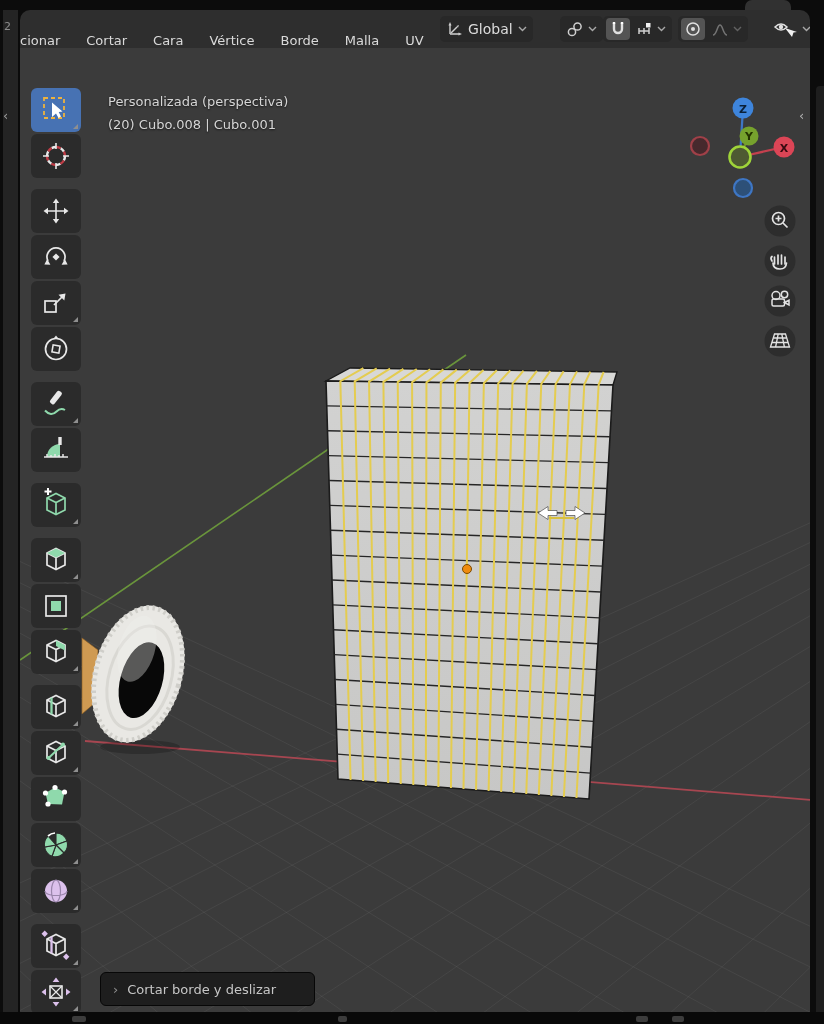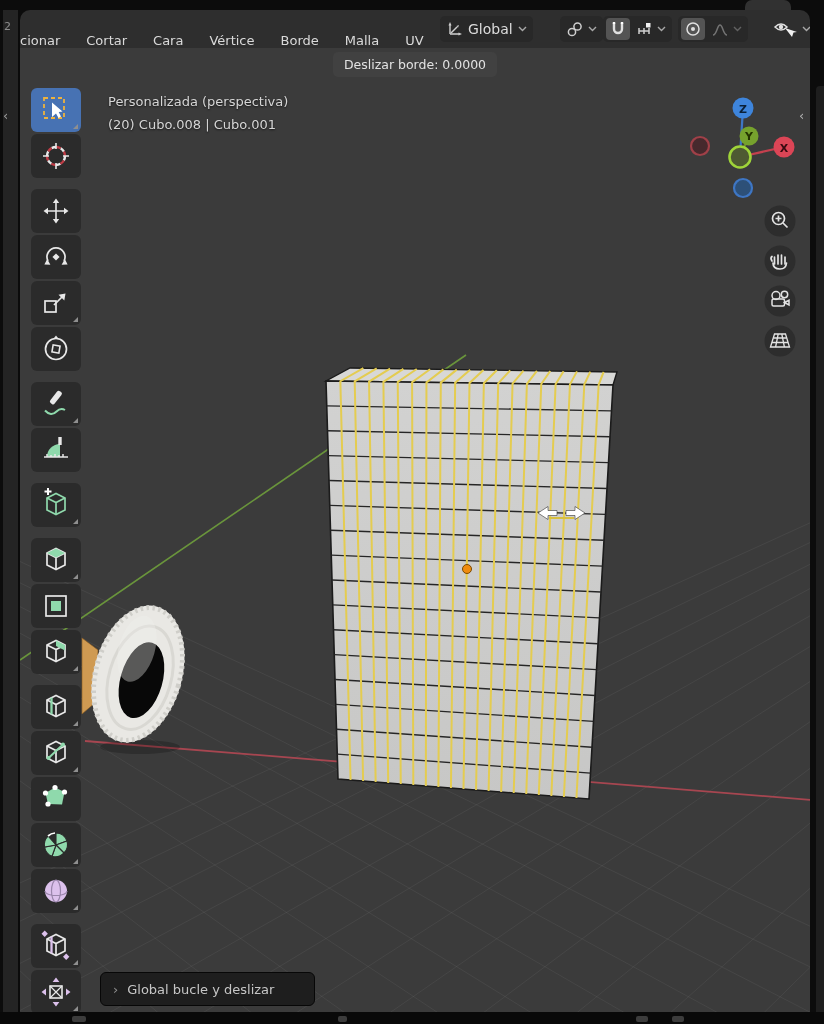--- a/index.html
+++ b/index.html
@@ -277,21 +277,20 @@
         <path d="M2,8 Q8,2 14,8 Q8,14 2,8 Z" stroke="#e0e0e0" stroke-width="1.5" fill="none"></path>
         <circle cx="8" cy="8" r="2.2" fill="#e0e0e0"></circle>
         <path d="M12,9 L19,18 L20.5,13.5 L24,13 Z" fill="#f0f0f0"></path>
       </svg>
       <svg width="9" height="6" viewBox="0 0 9 6">
           <path d="M1,1 L4.5,4.5 L8,1" stroke="#a8a8a8" stroke-width="1.4" fill="none"></path>
         </svg>
     </div>
   </div>
 
-  <div class="status-pill">Deslizar borde: 0.0000</div>
 
   <div class="vp-label" style="left:108px;top:94px;">Personalizada (perspectiva)</div>
   <div class="vp-label" style="left:108px;top:117px;">(20) Cubo.008 | Cubo.001</div>
 
   <div class="toolbar" id="toolbar">
       <div class="tool-btn active" style="top: 2px;">
         <svg width="44" height="44" viewBox="0 0 44 44">
           <rect x="10" y="10" width="20" height="20" fill="none" stroke="#edb23e" stroke-width="1.8" stroke-dasharray="4 3"></rect>
           <path d="M18,14.5 L18,29 L22,25.5 L24.5,30 L27,28.5 L24.7,24 L28.5,23.5 Z" fill="#fff"></path>
         </svg>
@@ -491,16 +490,16 @@
           <path d="M772,342.5 h16 M773.5,338 h13 M778.2,334 l-2.6,13 M781.8,334 l2.6,13"></path>
         </g>
       </g>
     </g>
   </svg>
 
   <div class="sidebar-chev">‹</div>
 
   <div class="op-panel">
     <span class="op-chev">›</span>
-    <span class="op-label">Global bucle y deslizar</span>
+    <span class="op-label">Cortar borde y deslizar</span>
   </div>
 
 </div>
 
 </body></html>

